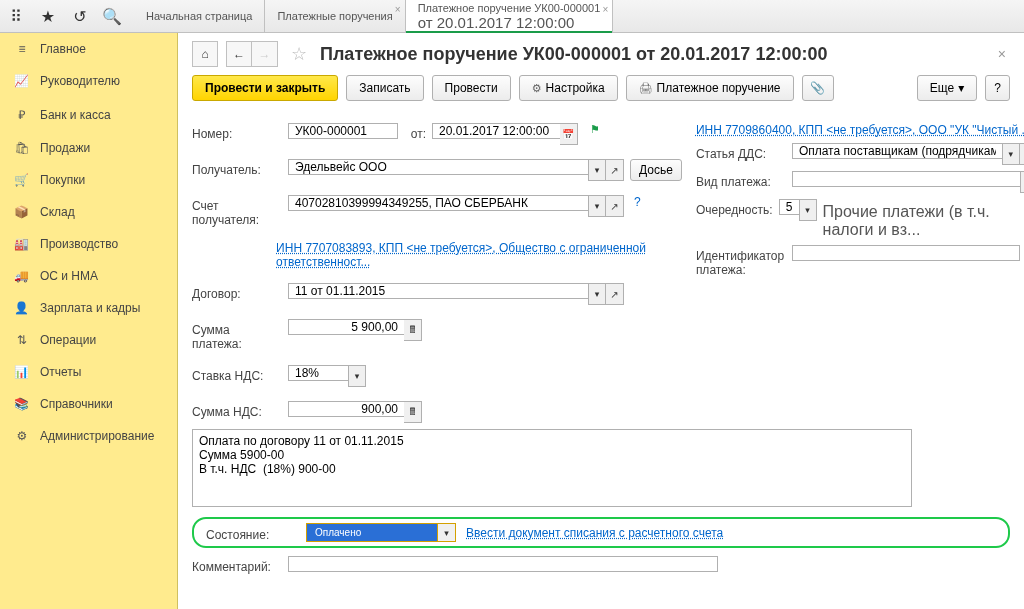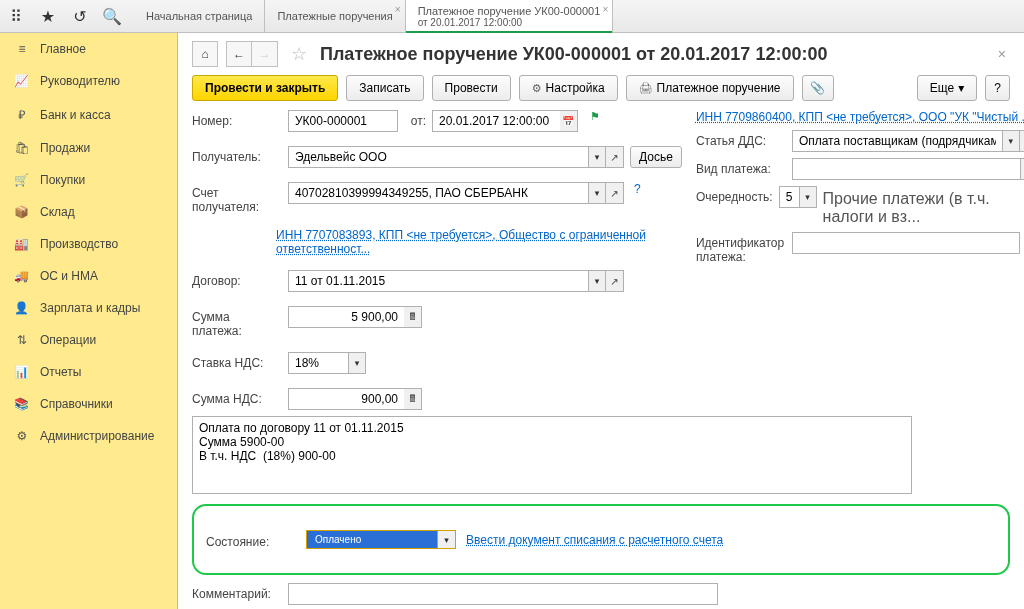--- a/index.html
+++ b/index.html
@@ -23,40 +23,40 @@
 .sidebar-item { display: flex; align-items: center; gap: 10px; padding: 9px 14px; font-size: 12px; color: #444; cursor: pointer; }
 .sidebar-item .icon { width:16px; text-align:center; font-size:12px; color:#555; }
 
 
 .content { flex: 1; background: #fff; display:flex; flex-direction:column; padding: 8px 14px; overflow:hidden; }
 .doc-head { display: flex; align-items: center; gap: 8px; margin-bottom: 8px; }
 .doc-head .nav-btn { width:26px; height:26px; border:1px solid #c0c0c0; background:#f7f7f7; display:flex; align-items:center; justify-content:center; cursor:pointer; font-size:12px; }
 .doc-title { font-size: 18px; font-weight: bold; flex:1; }
 .doc-head .close-x { font-size: 14px; color:#999; cursor:pointer; padding:4px; }
 
-.toolbar { display:flex; align-items:center; gap:8px; margin-bottom:9px; flex-wrap:wrap; }
+.toolbar { display:flex; align-items:center; gap:8px; margin-bottom:22px; flex-wrap:wrap; }
 .btn { border:1px solid #b0b0b0; background:linear-gradient(#fdfdfd,#ececec); padding:5px 12px; font-size:12px; cursor:pointer; border-radius:3px; display:inline-flex; align-items:center; gap:4px; }
 .btn.primary { background:linear-gradient(#ffe84a,#ffd400); border-color:#c9a800; font-weight:bold; }
 .btn.icon-only { padding:5px 8px; }
 .row { display:flex; align-items:flex-start; gap:6px; }
 .label { width:90px; padding-top:4px; font-size:12px; color:#444; }
-.input { border:1px solid #b0b0b0; padding:3px 6px; font-size:12px; background:#fff; height:22px; }
+.input { border:1px solid #b0b0b0; padding:3px 6px; font-size:12px; background:#fff; height:16px; }
 .input.wide { width:300px; }
 .combo { display:flex; }
 .combo .input { border-right:none; }
 .combo .drop { width:18px; height:22px; border:1px solid #b0b0b0; background:#f0f0f0; display:flex; align-items:center; justify-content:center; font-size:9px; cursor:pointer; }
 .combo .pick { width:18px; height:22px; border:1px solid #b0b0b0; border-left:none; background:#f0f0f0; display:flex; align-items:center; justify-content:center; font-size:10px; cursor:pointer; }
 .link { color:#0066cc; text-decoration:underline dotted; cursor:pointer; font-size:12px; }
 .textarea { border:1px solid #b0b0b0; padding:4px 6px; font-size:12px; width:720px; height:78px; resize:none; font-family:Arial; }
 
 .cols { display:flex; gap:14px; }
 .col-left { flex: 0 0 468px; display:flex; flex-direction:column; gap:14px; }
 .col-right { flex:1; display:flex; flex-direction:column; gap:6px; }
 
-.status-box { border:2px solid #1ec94a; border-radius:14px; padding:24px 12px; margin-top:10px; display:flex; align-items:center; gap:10px; }
+.status-box { border:2px solid #1ec94a; border-radius:14px; padding:4px 12px; margin-top:10px; display:flex; align-items:center; gap:10px; }
 .status-combo { border:1px solid #d4a000; display:flex; }
 .status-combo .sval { background:#2a6fd6; color:#fff; padding:3px 8px; width:130px; font-size:10px; }
 .status-combo .drop { width:18px; background:#f0f0f0; border-left:1px solid #d4a000; display:flex; align-items:center; justify-content:center; font-size:9px; cursor:pointer; }
 
 .mini-icon { font-size:11px; color:#666; }
 .cal { width:18px; height:22px; border:1px solid #b0b0b0; border-left:none; background:#f0f0f0; display:flex; align-items:center; justify-content:center; font-size:10px; cursor:pointer; }
 </style>
 </head>
 <body>
 
@@ -69,21 +69,21 @@
     <div class="tabs">
       <div class="tab">
         <span>Начальная страница</span>
       </div>
       <div class="tab">
         <span>Платежные поручения</span>
         <span class="close">×</span>
       </div>
       <div class="tab active">
         <span>Платежное поручение УК00-000001</span>
-        <span style="font-size:10px;">от 20.01.2017 12:00:00</span>
+        <span style="font-size:15px;">от 20.01.2017 12:00:00</span>
         <span class="close">×</span>
       </div>
     </div>
   </div>
 
   <div class="main">
     <div class="sidebar">
       <div class="sidebar-item">
           <span class="icon">≡</span>
           <span>Главное</span>

